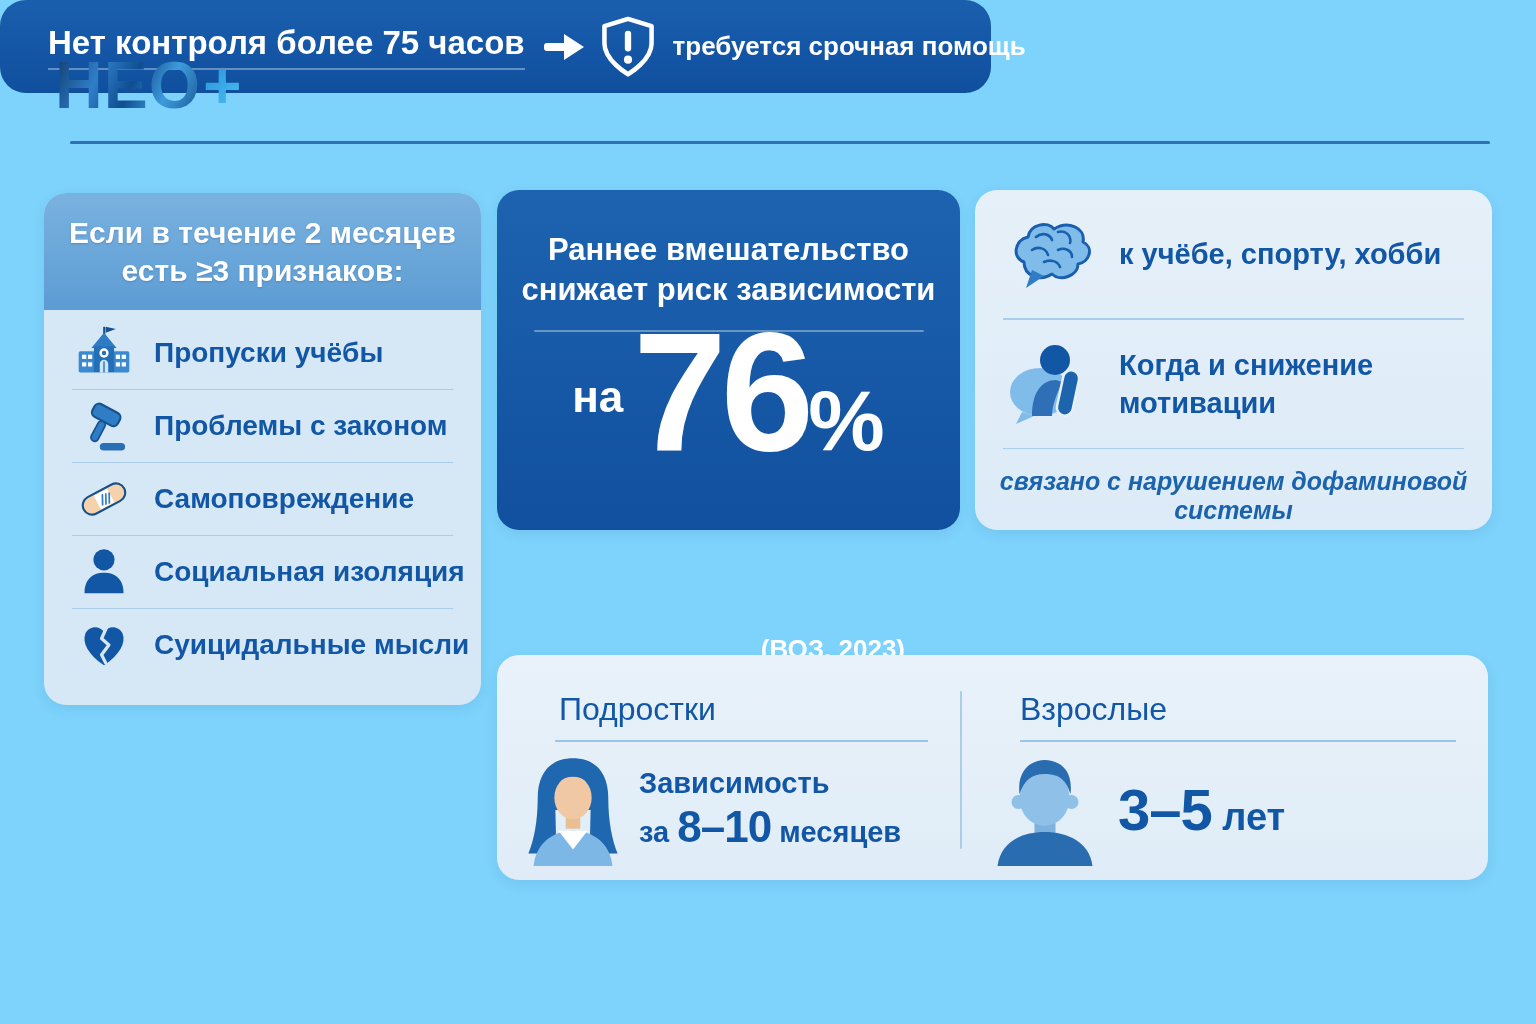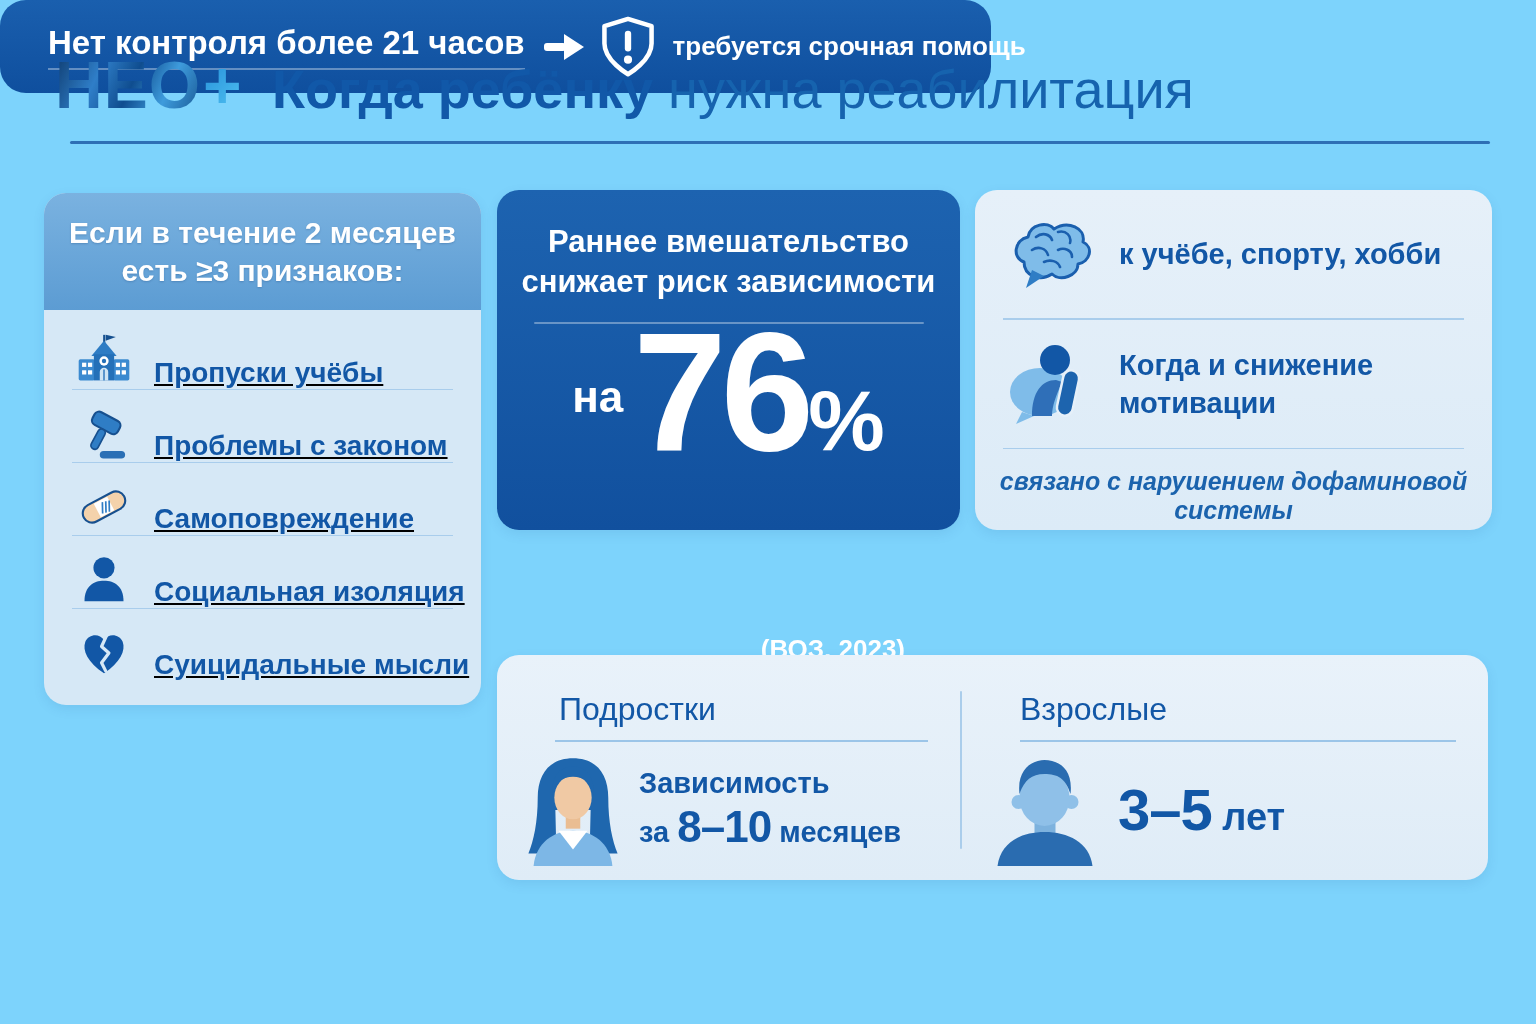--- a/index.html
+++ b/index.html
@@ -28,29 +28,29 @@
   
   .left-panel { left:44px; top:193px; width:437px; height:512px; background:#d6e8f6; }
   .left-panel-header {
     height:117px; border-radius:22px 22px 0 0;
     background:linear-gradient(180deg,#7ab2e0 0%,#5c9cd3 100%);
     display:flex; flex-direction:column; align-items:center; justify-content:center;
     color:#ffffff; font-weight:700; font-size:30px; line-height:38px; text-align:center;
     text-shadow:0 1px 2px rgba(20,60,110,0.25);
   }
   .left-list { padding:6px 0 0 0; }
-  .left-row { display:flex; align-items:flex-end; height:73px; padding:0 28px 0 32px;text-decoration:underline; }
+  .left-row { display:flex; align-items:center; height:73px; padding:0 28px 0 32px; }
   .left-row + .left-row { border-top:1.5px solid #a9cdec; margin:0 28px; padding:0 0 0 4px; }
   .left-row .row-icon { width:56px; height:56px; flex:0 0 56px; margin-right:22px; display:flex; align-items:center; justify-content:center; }
   .left-row .row-label { font-size:28px; font-weight:700; color:#1257a6; white-space:nowrap; }
 
   
   .stat-panel { left:497px; top:190px; width:463px; height:340px;
     background:linear-gradient(180deg,#1d63b0 0%,#11509e 100%); color:#fff; }
-  .stat-lines { text-align:center; padding-top:32px; font-size:31px; font-weight:700; line-height:40px; }
+  .stat-lines { text-align:center; padding-top:40px; font-size:31px; font-weight:700; line-height:40px; }
   .stat-divider { width:390px; height:2px; background:rgba(255,255,255,0.35); margin:20px auto 0; border-radius:1px; }
   .stat-big { position:absolute; left:0; top:118px; width:100%; text-align:center; white-space:nowrap; }
   .stat-prefix { font-size:44px; font-weight:700; vertical-align:38px; margin-right:10px; }
   .stat-value { font-size:168px; font-weight:800; letter-spacing:-6px; line-height:1; }
   .stat-percent { font-size:86px; font-weight:800; }
   .stat-source { position:absolute; right:55px; top:444px; font-size:26px; font-weight:700; }
 
   
   .symptoms-panel { left:975px; top:190px; width:517px; height:340px;
     background:linear-gradient(180deg,#e6f0f9 0%,#dcebf7 100%); }
@@ -91,23 +91,20 @@
 </style>
 </head>
 <body>
 
 <div class="canvas">
 
   <div class="logo">
     <span class="neo">НЕО</span>
       <span class="plus">+</span>
   </div>
-  <div class="page-title">
-    <span class="t-bold">Когда ребёнку</span><span class="t-rest"> нужна реабилитация</span>
-  </div>
   <div class="header-rule"></div>
 
   <div class="panel left-panel">
     <div class="left-panel-header">
       <div>Если в течение 2 месяцев</div>
       <div>есть ≥3 признаков:</div>
     </div>
     <div class="left-list">
 
       <div class="left-row">
@@ -226,21 +223,21 @@
       <span class="symptom-label">
         <div>Когда и снижение</div>
         <div>мотивации</div>
       </span>
     </div>
     <div class="symptom-divider"></div>
     <div class="symptoms-footnote">связано с нарушением дофаминовой системы</div>
   </div>
 
   <div class="alert-bar">
-    <span class="alert-main">Нет контроля более 21 часов</span>
+    <span class="alert-main">Нет контроля более 75 часов</span>
     <span class="alert-arrow">
       <svg width="42" height="30" viewBox="0 0 42 30">
         <rect x="1" y="11" width="22" height="8" rx="3" fill="#ffffff"></rect>
         <polygon points="21,2 41,15 21,28" fill="#ffffff"></polygon>
       </svg>
     </span>
     <span class="alert-shield">
       <svg width="58" height="64" viewBox="0 0 64 70">
         <path d="M32 4 L58 12 V31 C58 50 32 65 32 65 C32 65 6 50 6 31 V12 Z" fill="none" stroke="#ffffff" stroke-width="5" stroke-linejoin="round"></path>
         <rect x="28.5" y="17" width="7" height="23" rx="3.5" fill="#ffffff"></rect>

